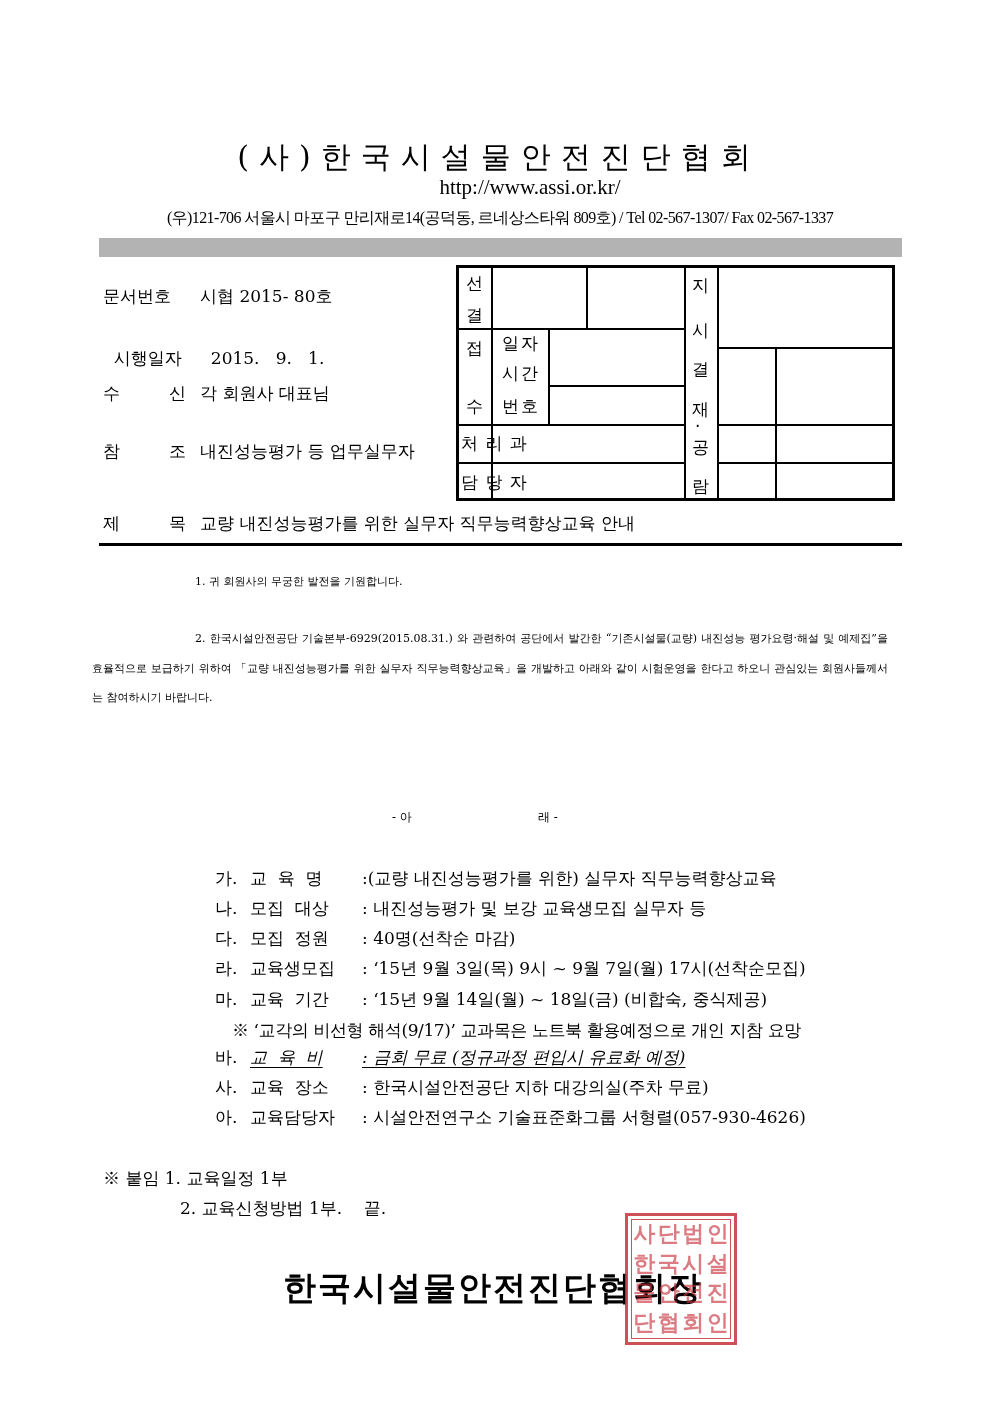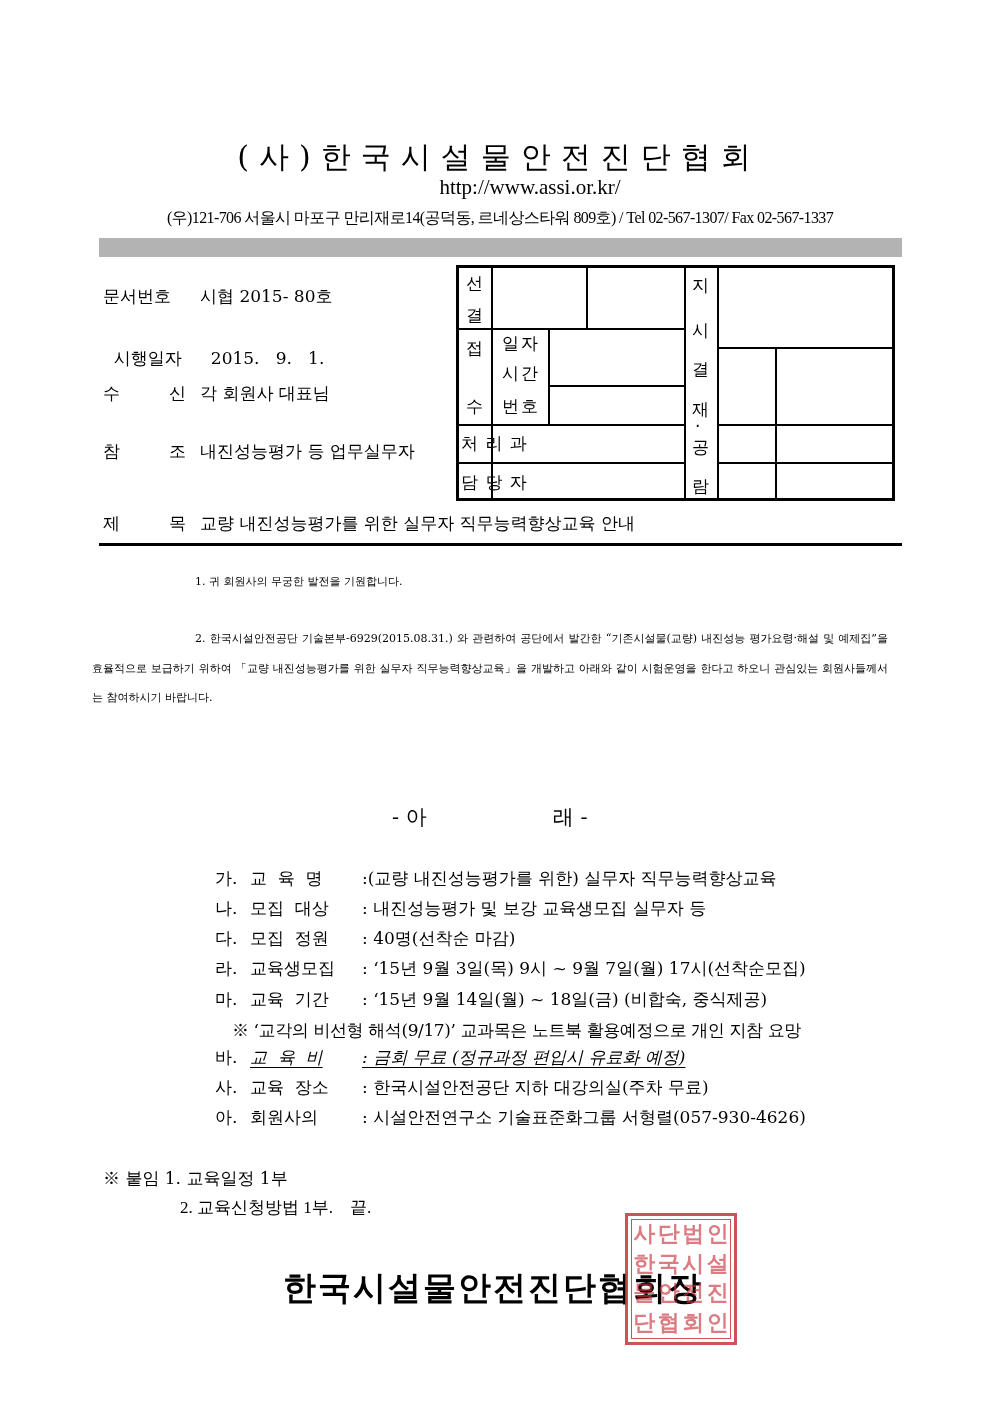--- a/index.html
+++ b/index.html
@@ -24,32 +24,32 @@
 
   .subject { left: 103px; top: 512px; font-size: 17px; line-height: 22px; }
   .subject-rule { left: 99px; top: 543px; width: 803px; height: 2.5px; background: #000; }
 
   .para { position: absolute; left: 92px; width: 796px; font-size: 11px; line-height: 29.5px; text-align: justify; }
   .para1 { top: 567px; }
   .para2 { top: 624px; }
   .para .indent { display: inline-block; width: 103px; }
   .para1 .indent { width: 103px; }
 
-  .ahrae { left: 392px; top: 806px; font-size: 21px; line-height: 22px; }
+  .ahrae { left: 392px; top: 806px; font-size: 12px; line-height: 22px; }
   .ahrae span { display: inline-block; }
 
   .item { left: 215px; font-size: 17px; line-height: 22px; }
   .item .num { display: inline-block; width: 35px; }
   .item .label { display: inline-block; width: 112px; }
   .item .val { }
   .item.underlined .label, .item.underlined .val { text-decoration: underline; text-underline-offset: 4px; font-style: italic; }
   .note { left: 232px; top: 1019px; font-size: 17px; line-height: 22px; letter-spacing: -0.4px; }
 
   .attach { left: 103px; font-size: 17px; line-height: 22px; }
-  .attach2 { left: 180px; font-family: Liberation Serif, serif; }
+  .attach2 { left: 180px; }
 
   .signature { left: 283px; top: 1268px; font-size: 33px; line-height: 40px; font-weight: bold; letter-spacing: 2px; font-family: "DejaVu Sans", sans-serif; z-index: 1; }
   .seal { left: 625px; top: 1213px; width: 112px; height: 132px; border: 3px solid #c8323c; opacity: 0.85; z-index: 2; }
   .seal-inner { position: absolute; inset: 3px; border: 1.5px solid #c8323c; display: grid; grid-template-columns: repeat(4, 1fr); grid-template-rows: repeat(4, 1fr); }
   .seal-inner span { color: #c8323c; font-size: 22px; line-height: 28px; text-align: center; font-family: "DejaVu Sans", sans-serif; font-weight: bold; opacity: 0.75; }
 </style>
 </head>
 <body>
 
 <div class="abs org-title">(사)한국시설물안전진단협회</div>
@@ -122,21 +122,21 @@
 </div>
 
 <div class="abs item" style="top:867px"><span class="num">가.</span><span class="label" style="white-space:pre">교  육  명</span><span class="val">:(교량 내진성능평가를 위한) 실무자 직무능력향상교육</span></div>
 <div class="abs item" style="top:897px"><span class="num">나.</span><span class="label" style="white-space:pre">모집  대상</span><span class="val">: 내진성능평가 및 보강 교육생모집 실무자 등</span></div>
 <div class="abs item" style="top:927px"><span class="num">다.</span><span class="label" style="white-space:pre">모집  정원</span><span class="val">: 40명(선착순 마감)</span></div>
 <div class="abs item" style="top:957px"><span class="num">라.</span><span class="label" style="white-space:pre">교육생모집</span><span class="val">: ‘15년 9월 3일(목) 9시 ~ 9월 7일(월) 17시(선착순모집)</span></div>
 <div class="abs item" style="top:988px"><span class="num">마.</span><span class="label" style="white-space:pre">교육  기간</span><span class="val">: ‘15년 9월 14일(월) ~ 18일(금) (비합숙, 중식제공)</span></div>
 <div class="abs note">※ ‘교각의 비선형 해석(9/17)’ 교과목은 노트북 활용예정으로 개인 지참 요망</div>
 <div class="abs item underlined" style="top:1046px"><span class="num">바.</span><span class="label" style="white-space:pre">교  육  비</span><span class="val">: 금회 무료 (정규과정 편입시 유료화 예정)</span></div>
 <div class="abs item" style="top:1076px"><span class="num">사.</span><span class="label" style="white-space:pre">교육  장소</span><span class="val">: 한국시설안전공단 지하 대강의실(주차 무료)</span></div>
-<div class="abs item" style="top:1106px"><span class="num">아.</span><span class="label" style="white-space:pre">회원사의</span><span class="val">: 시설안전연구소 기술표준화그룹 서형렬(057-930-4626)</span></div>
+<div class="abs item" style="top:1106px"><span class="num">아.</span><span class="label" style="white-space:pre">교육담당자</span><span class="val">: 시설안전연구소 기술표준화그룹 서형렬(057-930-4626)</span></div>
 
 <div class="abs attach" style="top:1167px">※ 붙임 1. 교육일정 1부</div>
 <div class="abs attach attach2" style="top:1197px; white-space:pre">2. 교육신청방법 1부.    끝.</div>
 
 <div class="abs signature">한국시설물안전진단협회장</div>
 <div class="abs seal">
   <div class="seal-inner" id="seal-grid">
       <span>사</span>
       <span>단</span>
       <span>법</span>

